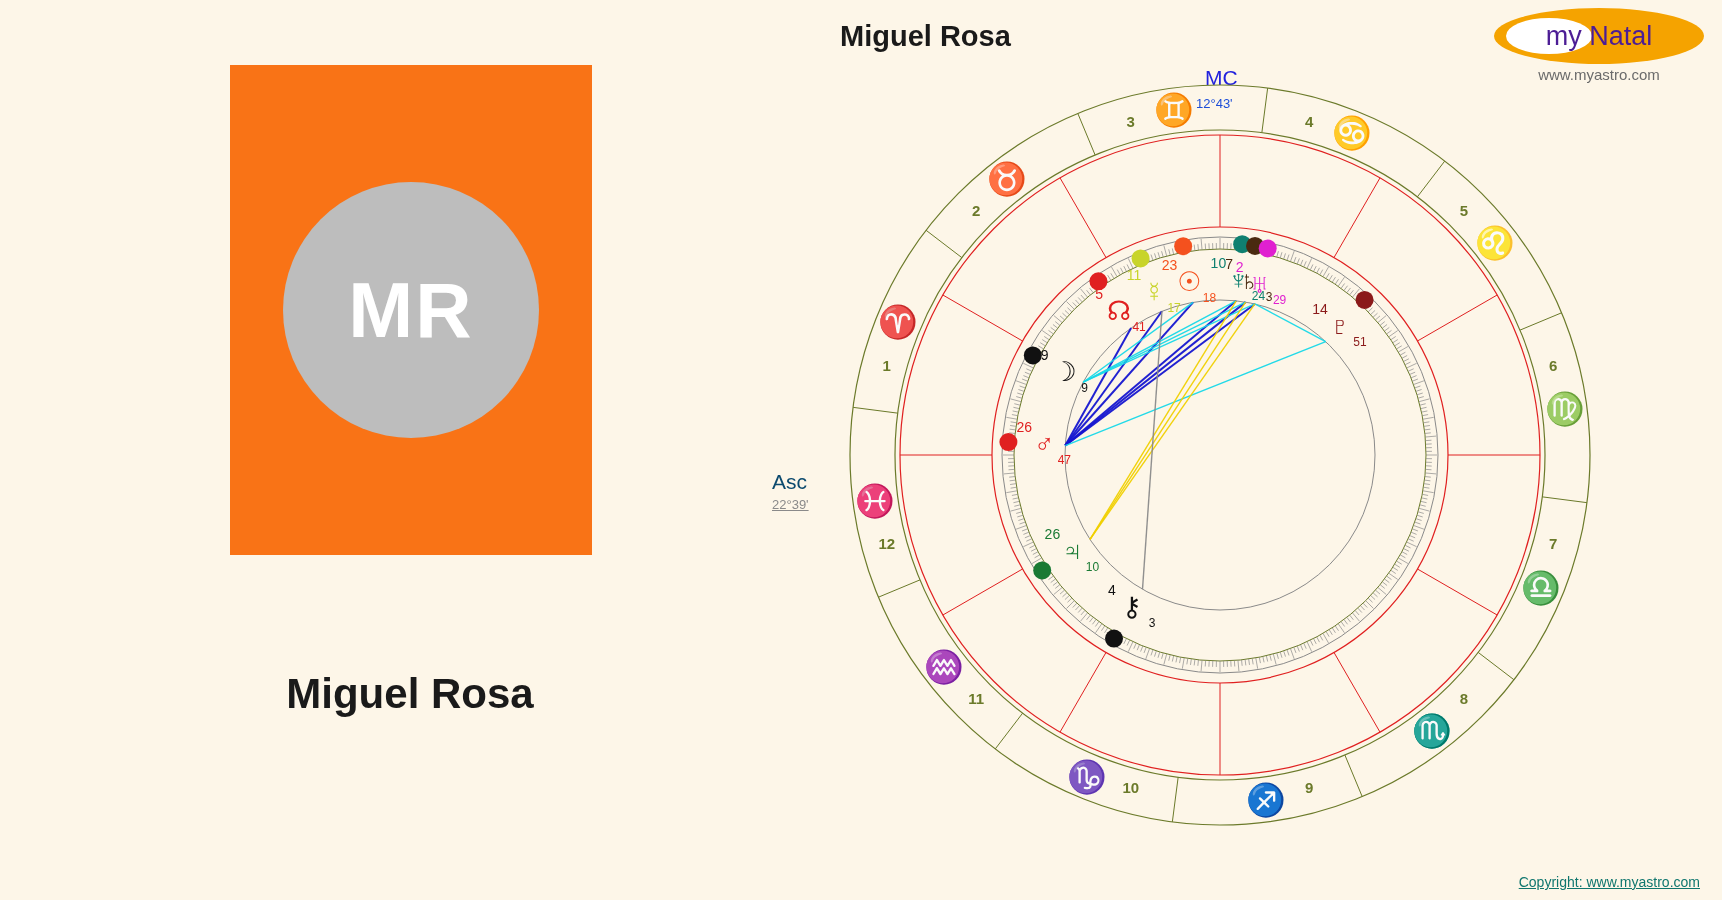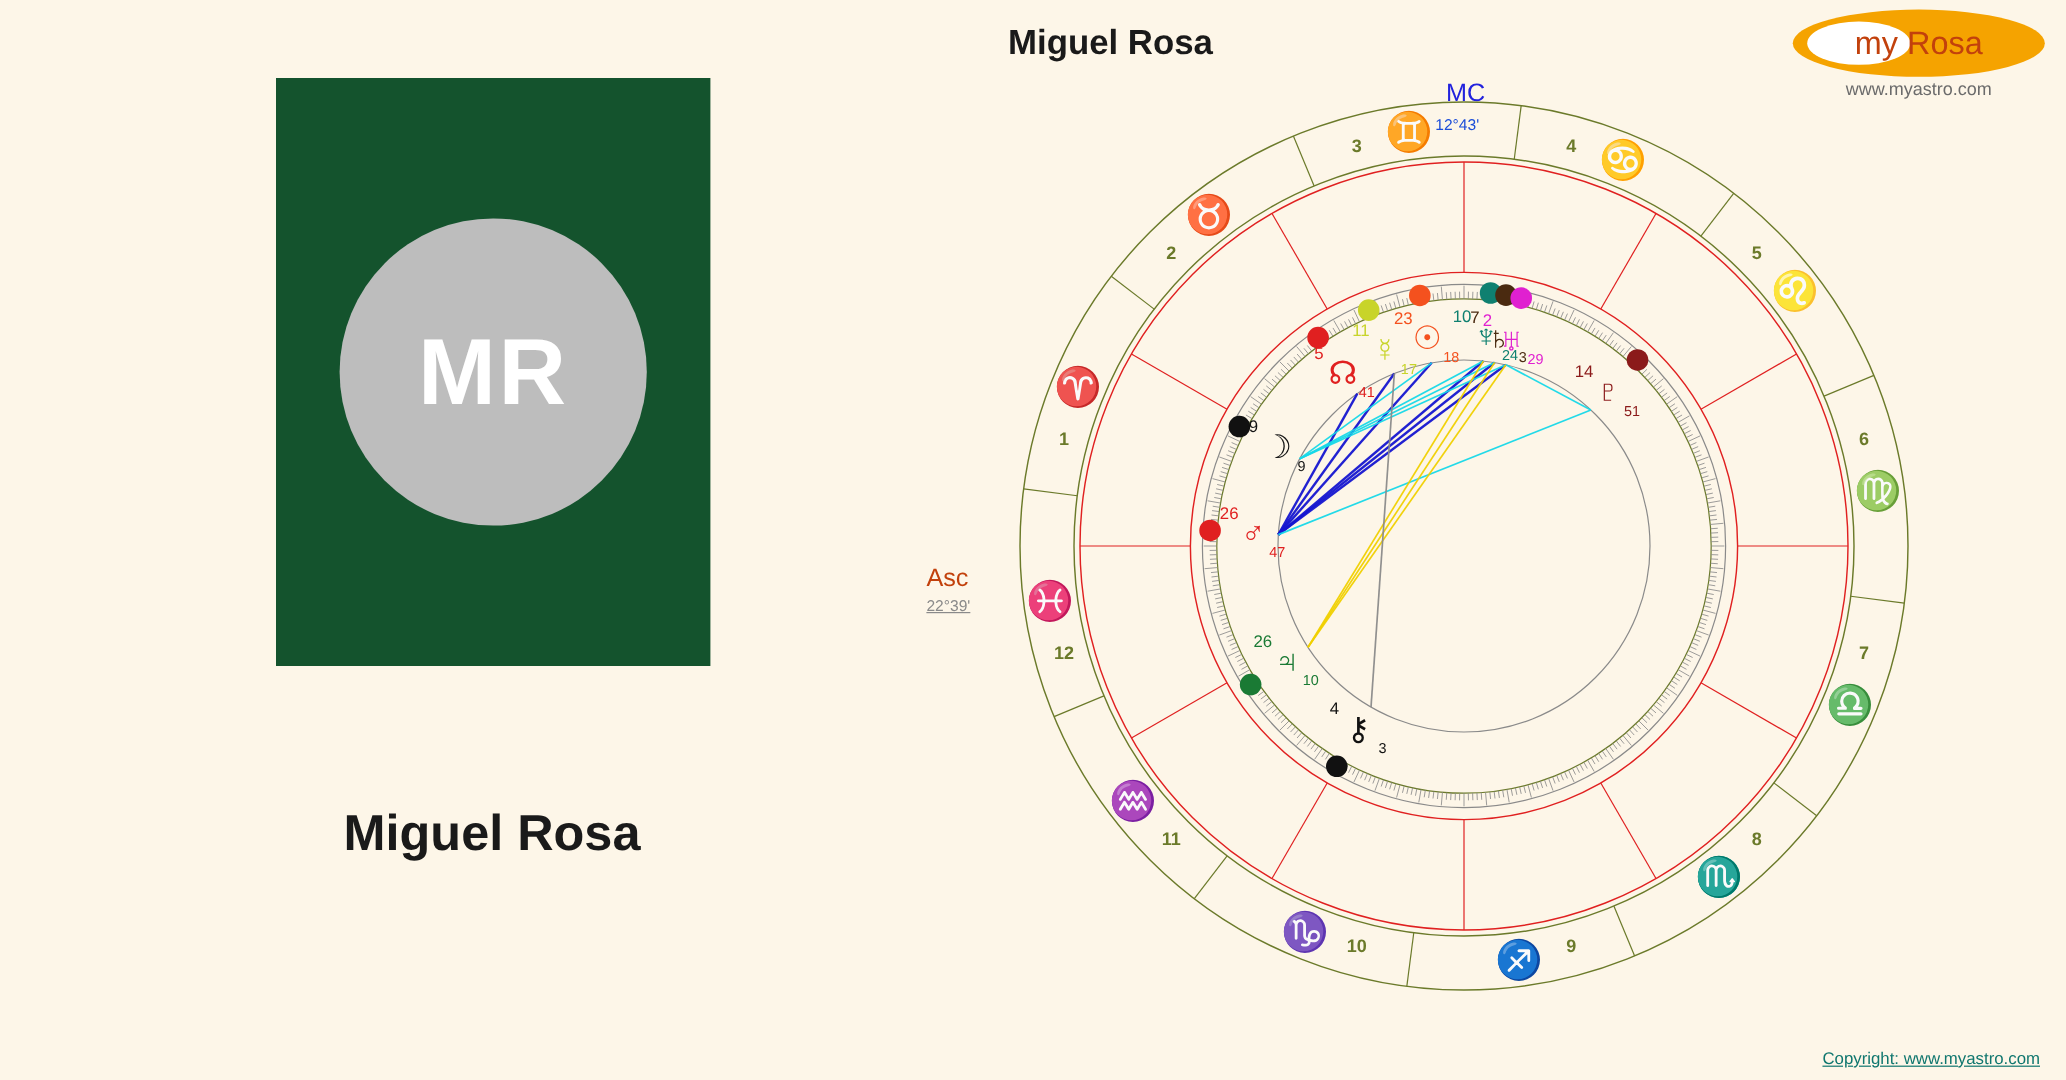--- a/index.html
+++ b/index.html
@@ -4,21 +4,21 @@
 <style>
   html,body{margin:0;padding:0;}
   body{
     width:1722px;height:900px;background:#fdf6e8;
     font-family:"Liberation Sans", sans-serif;
     position:relative;overflow:hidden;
   }
   .left-panel{position:absolute;left:0;top:0;width:760px;height:900px;}
   .avatar-box{
     position:absolute;left:230px;top:65px;width:362px;height:490px;
-    background:#14532d;
+    background:#f97316;
   }
   .avatar-circle{
     position:absolute;left:50%;top:50%;transform:translate(-50%,-50%);
     width:256px;height:256px;border-radius:50%;background:#bdbdbd;
     display:flex;align-items:center;justify-content:center;
   }
   .avatar-initials{
     color:#ffffff;font-size:78px;font-weight:bold;letter-spacing:2px;
     font-family:"Liberation Sans", sans-serif;
   }
@@ -38,34 +38,34 @@
     position:absolute;left:0;top:0;width:210px;height:56px;border-radius:50%;
     background:#f5a300;
   }
   .logo-inner{
     position:absolute;left:12px;top:10px;width:86px;height:36px;border-radius:50%;
     background:#ffffff;
   }
   .logo-text{
     position:absolute;left:0;top:0;width:210px;height:56px;
     display:flex;align-items:center;justify-content:center;
-    font-size:27px;color:#c2410c;font-family:"Liberation Sans", sans-serif;
+    font-size:27px;color:#4c1d95;font-family:"Liberation Sans", sans-serif;
   }
   .logo-text b{font-weight:normal;}
   .logo-url{
     position:absolute;left:0;top:58px;width:210px;text-align:center;
     font-size:15px;color:#6b6b6b;
   }
   .copyright{
     position:absolute;right:22px;bottom:10px;font-size:14px;color:#0f766e;text-decoration:underline;
   }
   .wheel{position:absolute;left:840px;top:55px;width:760px;height:800px;}
   .wheel svg{display:block;}
   text{font-family:"Liberation Sans", sans-serif;}
-  .asc-label{position:absolute;left:772px;top:470px;font-size:21px;color:#c2410c;}
+  .asc-label{position:absolute;left:772px;top:470px;font-size:21px;color:#0c4a6e;}
   .asc-deg{position:absolute;left:772px;top:497px;font-size:13px;color:#8a8a8a;text-decoration:underline;}
   .mc-label{position:absolute;left:1205px;top:66px;font-size:21px;color:#2222dd;}
   .mc-deg{position:absolute;left:1196px;top:96px;font-size:13px;color:#1d4ed8;}
 </style>
 </head>
 <body>
 
 <div class="left-panel">
   <div class="avatar-box">
     <div class="avatar-circle">
@@ -74,21 +74,21 @@
   </div>
   <div class="person-name">Miguel Rosa</div>
 </div>
 
 <div class="chart-title">Miguel Rosa</div>
 
 <div class="logo-wrap">
   <div class="logo-ellipse"></div>
   <div class="logo-inner"></div>
   <div class="logo-text">
-    <b>my</b>&nbsp;<b>Rosa</b>
+    <b>my</b>&nbsp;<b>Natal</b>
   </div>
   <div class="logo-url">www.myastro.com</div>
 </div>
 
 <div class="copyright">Copyright: www.myastro.com</div>
 
 <div class="asc-label">Asc</div>
 <div class="asc-deg">22°39'</div>
 <div class="mc-label">MC</div>
 <div class="mc-deg">12°43'</div>

